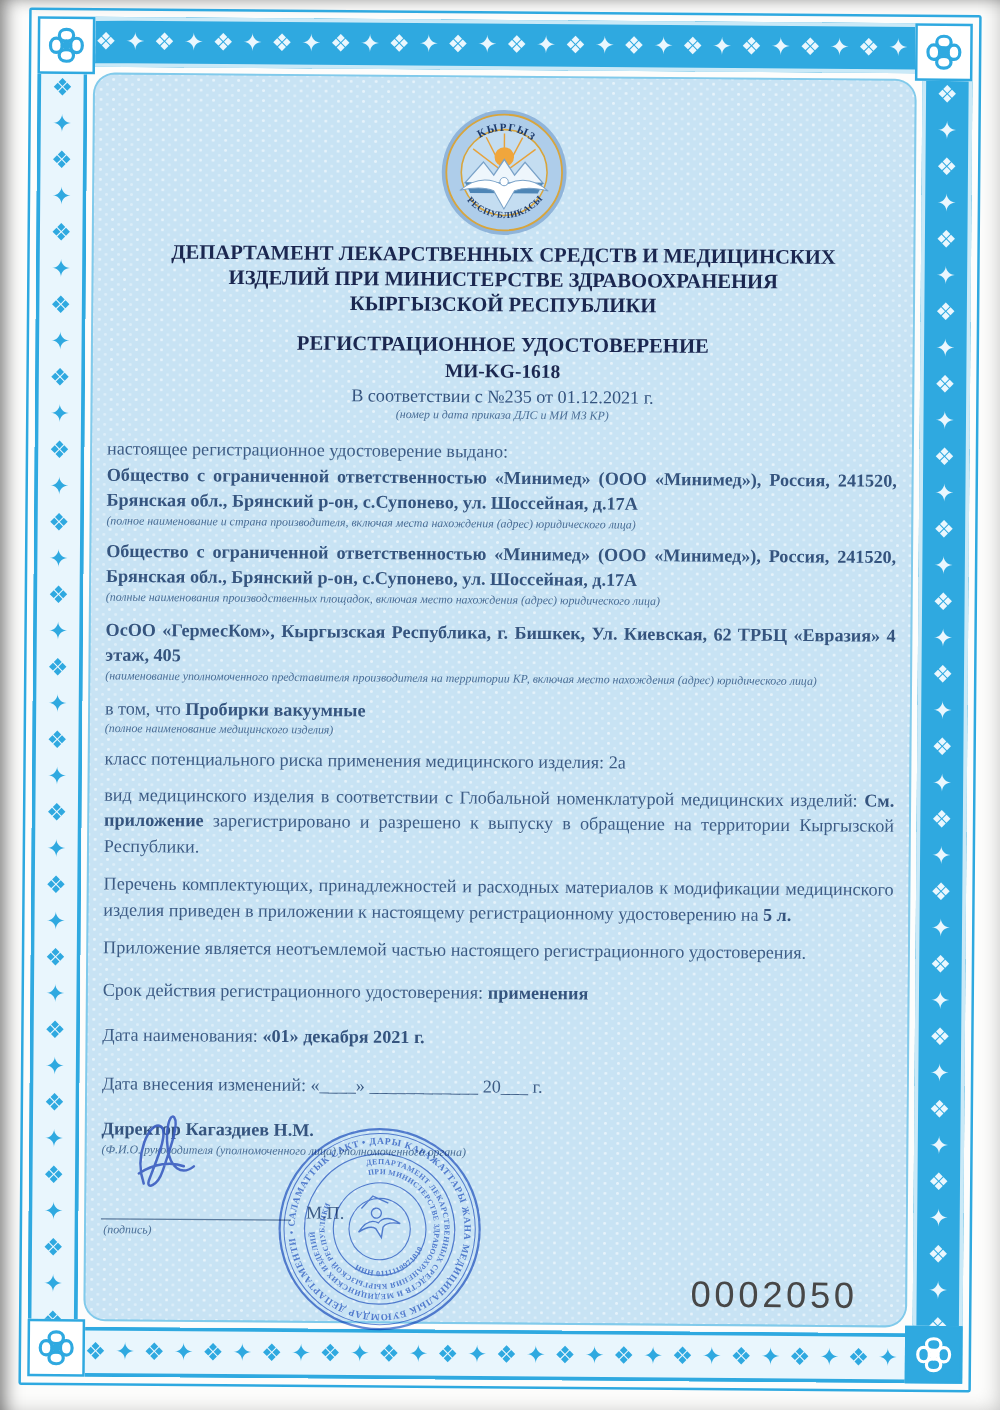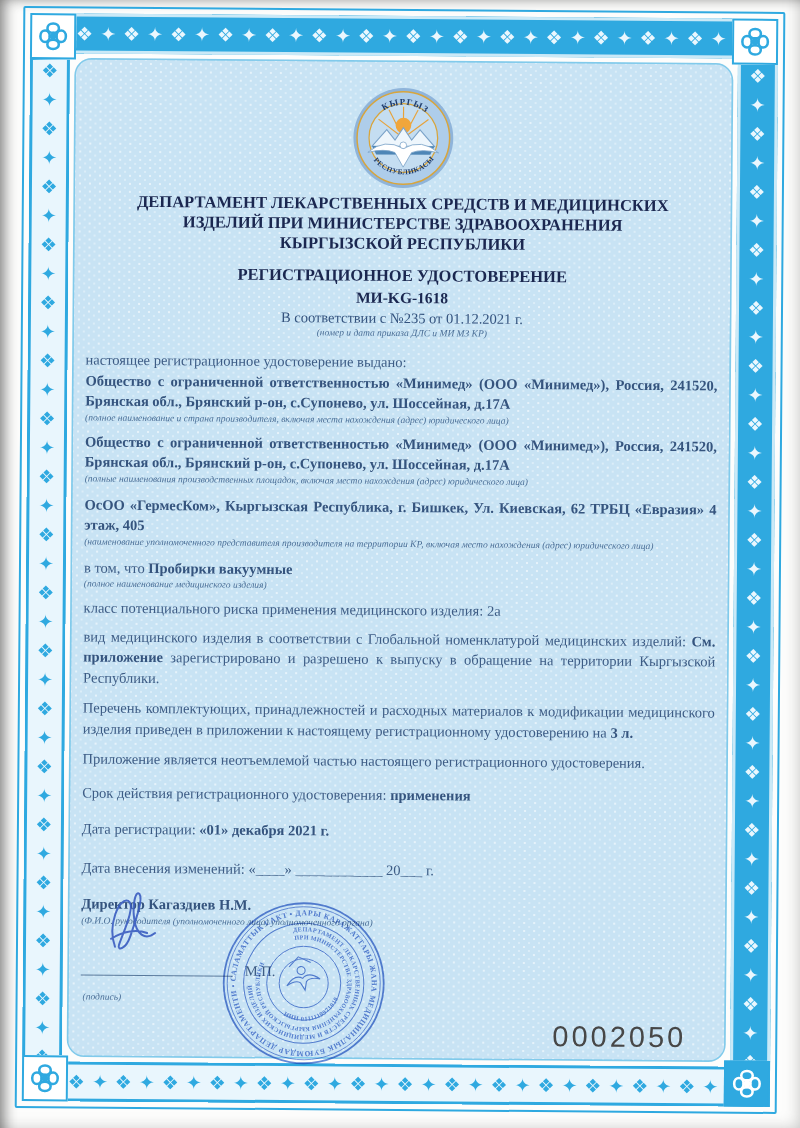--- a/index.html
+++ b/index.html
@@ -30,21 +30,21 @@
   .h-num{font-weight:700;font-size:15.5px;line-height:19px;color:#1b2750;text-align:center;margin:2px 0 0;}
   .h-order{font-size:14.5px;line-height:18px;color:#34537e;text-align:center;margin:2px 0 0;}
   .note{font-style:italic;font-size:9.5px;line-height:11px;color:#4a6e96;margin:1px 0 0;}
   .note.c{text-align:center;}
   .p{font-size:14.5px;line-height:20.5px;color:#3d5c85;text-align:justify;margin:0;}
   .p.first{margin-top:13px;} .gap8{margin-top:8px;} .gap10{margin-top:10px;} .gap13{margin-top:13px;} .gap16{margin-top:16px;} .gap18{margin-top:18px;}
   .bold{font-weight:700;color:#35547e;}
   .sig-block{position:relative;height:100px;margin-top:2px;}
   .scribble{position:absolute;left:22px;top:-40px;width:86px;height:66px;}
   .sig-line{position:absolute;left:0;top:46px;width:152px;border-bottom:1.2px solid #59799c;}
-  .sig-note{position:absolute;left:2px;top:62px;}
+  .sig-note{position:absolute;left:2px;top:50px;}
   .mp{position:absolute;left:164px;top:33px;font-size:14.5px;color:#3d5c85;}
   .stamp{position:absolute;left:138px;top:-32px;width:170px;height:170px;transform:rotate(-12deg);opacity:.85;mix-blend-mode:multiply;}
   .serial{position:absolute;right:38px;bottom:6px;font-family:"Liberation Sans",sans-serif;font-size:29px;letter-spacing:3px;color:#474747;}
 </style>
 </head>
 <body>
 
 <div class="scan">
   <div class="doc">
     <div class="frame">
@@ -131,27 +131,27 @@
           <p class="p bold gap10">ОсОО «ГермесКом», Кыргызская Республика, г. Бишкек, Ул. Киевская, 62 ТРБЦ «Евразия» 4 этаж, 405</p>
           <div class="note">(наименование уполномоченного представителя производителя на территории КР, включая место нахождения (адрес) юридического лица)</div>
 
           <p class="p gap10"><span>в том, что </span><span class="bold">Пробирки вакуумные</span></p>
           <div class="note">(полное наименование медицинского изделия)</div>
 
           <p class="p gap8">класс потенциального риска применения медицинского изделия: 2а</p>
 
           <p class="p gap8"><span>вид медицинского изделия в соответствии с Глобальной номенклатурой медицинских изделий: </span><span class="bold">См. приложение</span><span> зарегистрировано и разрешено к выпуску в обращение на территории Кыргызской Республики.</span></p>
 
-          <p class="p gap10"><span>Перечень комплектующих, принадлежностей и расходных материалов к модификации медицинского изделия приведен в приложении к настоящему регистрационному удостоверению на </span><span class="bold">3 л.</span></p>
+          <p class="p gap10"><span>Перечень комплектующих, принадлежностей и расходных материалов к модификации медицинского изделия приведен в приложении к настоящему регистрационному удостоверению на </span><span class="bold">5 л.</span></p>
 
           <p class="p gap10">Приложение является неотъемлемой частью настоящего регистрационного удостоверения.</p>
 
           <p class="p gap13"><span>Срок действия регистрационного удостоверения: </span><span class="bold">применения</span></p>
 
-          <p class="p gap16"><span>Дата регистрации: </span><span class="bold">«01» декабря 2021 г.</span></p>
+          <p class="p gap16"><span>Дата наименования: </span><span class="bold">«01» декабря 2021 г.</span></p>
 
           <p class="p gap18">Дата внесения изменений: «____» ____________ 20___ г.</p>
 
           <p class="p bold gap16">Директор Кагаздиев Н.М.</p>
           <div class="note">(Ф.И.О. руководителя (уполномоченного лица) уполномоченного органа)</div>
 
           <div class="sig-block">
             <svg class="scribble" viewBox="0 0 86 66">
               <path d="M12 58 C4 36 16 8 25 12 C33 16 20 44 16 56 C14 63 23 60 27 48 C33 30 40 10 36 5 C32 1 29 16 31 30 C33 45 42 52 52 44 M8 50 C20 42 34 40 44 44" fill="none" stroke="#3a5cc0" stroke-width="2" stroke-linecap="round" opacity=".9"></path>
             </svg>

